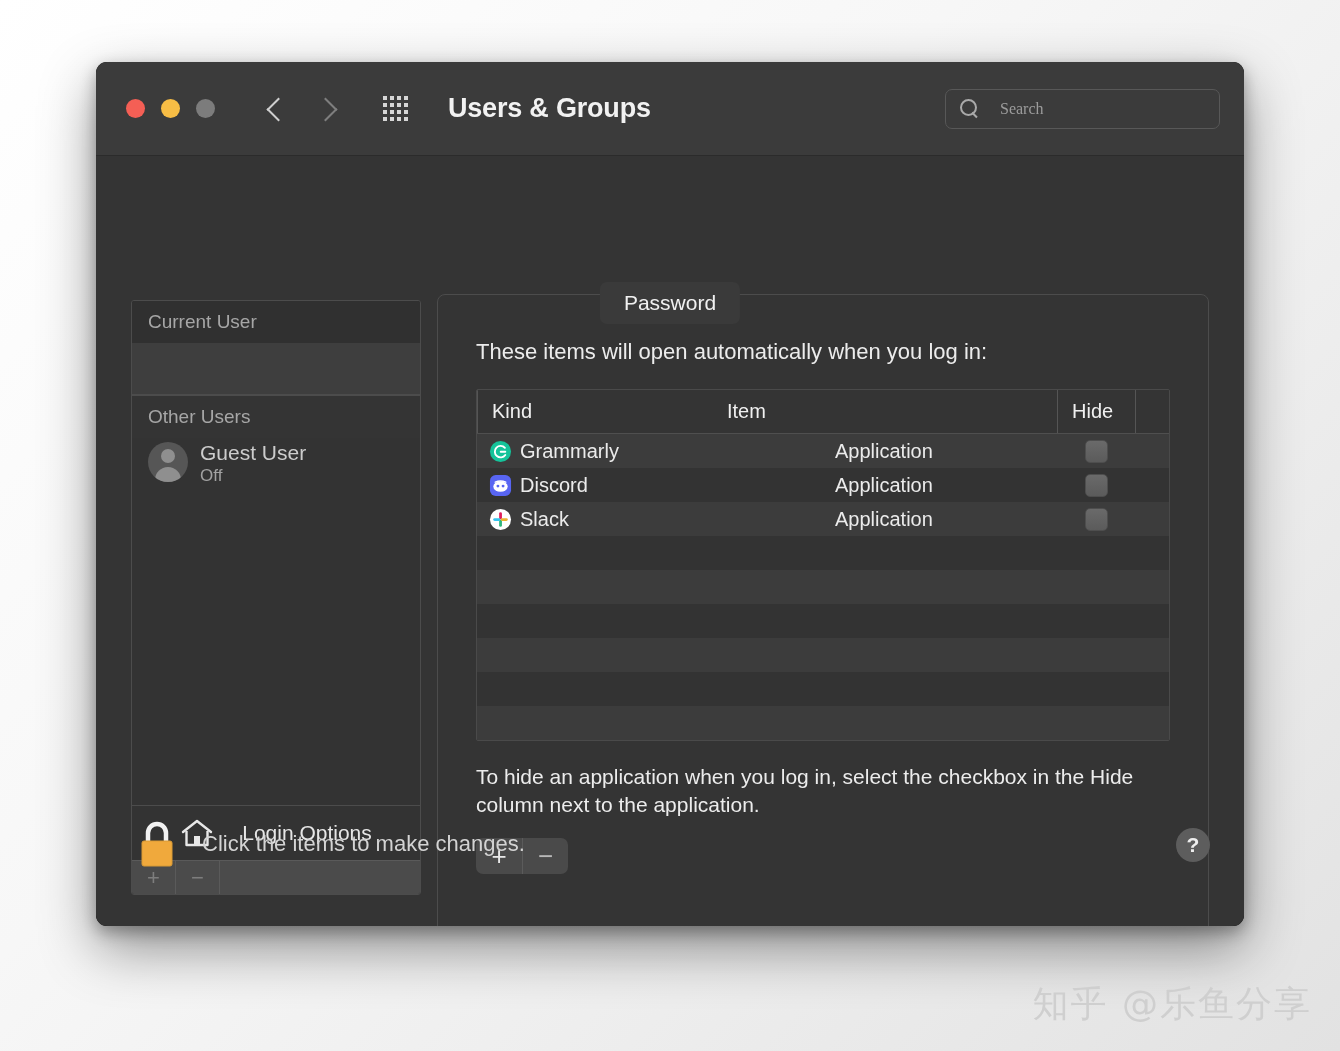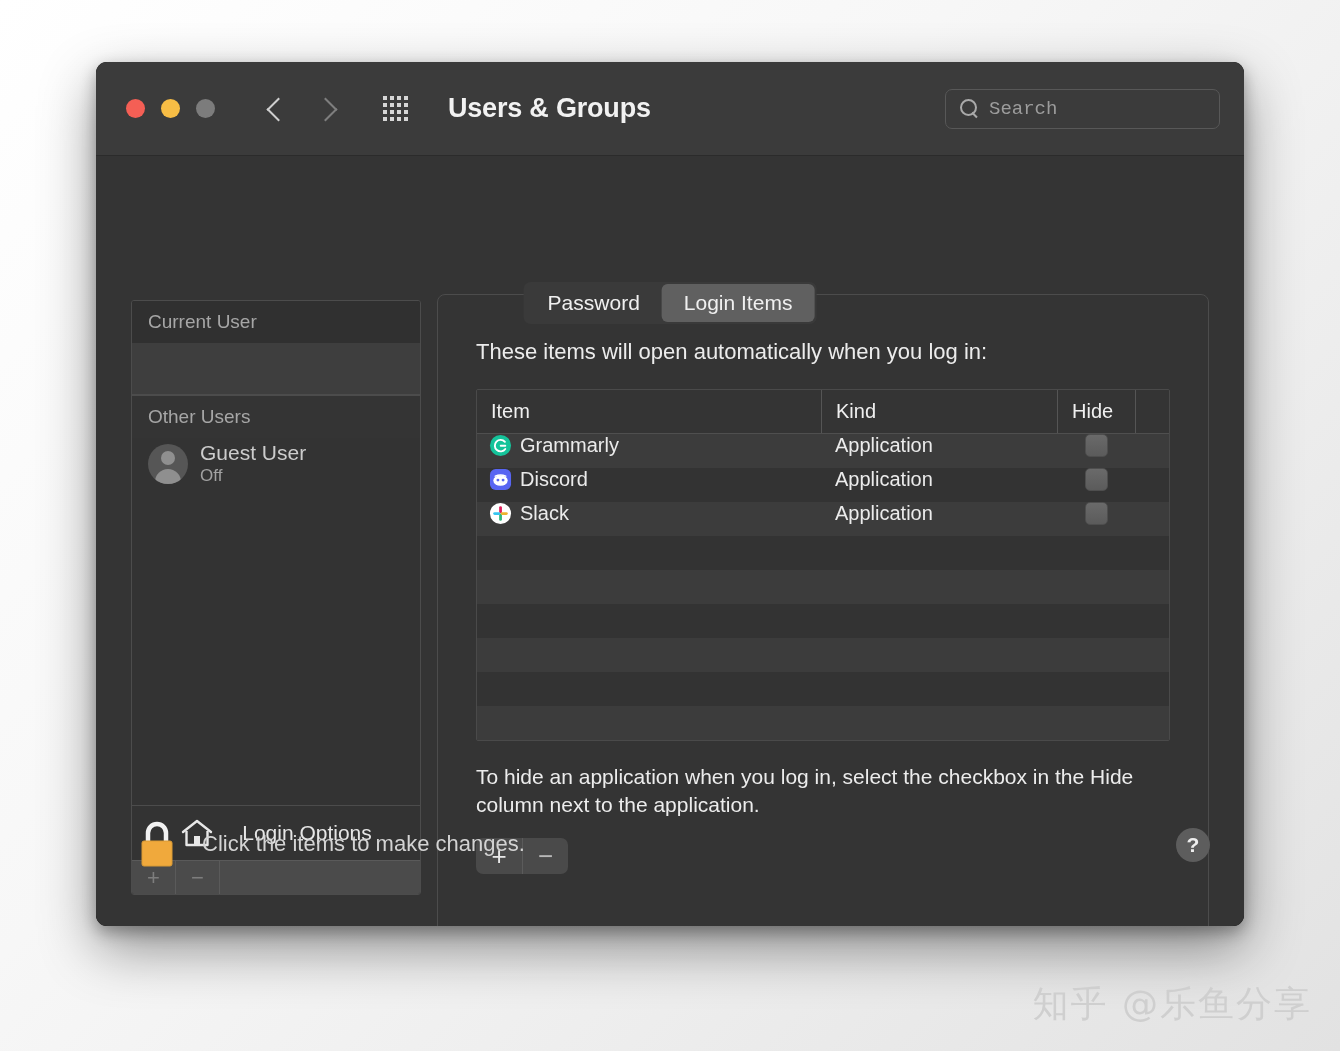--- a/index.html
+++ b/index.html
@@ -129,23 +129,24 @@
     width: 7px; height: 2px;
     background: #a9a9a9;
     transform: rotate(45deg);
     left: 11px; top: 15px;
   }
   #search-input {
     background: transparent;
     border: none;
     outline: none;
     color: #d8d8d8;
-    font-size: 19px;
-    font-family: Liberation Mono, monospace;
+    font-size: 16px;
+    font-family: Liberation Serif, serif;
     width: 100%;
+    margin-left: 11px;
   }
   #search-input::placeholder { color: #9c9c9c; }
 
   
   #body {
     flex: 1;
     position: relative;
     background: #343434;
   }
 
@@ -173,21 +174,20 @@
     background: #343434;
     border-top: 1px solid #4c4c4c;
   }
   #current-user-row {
     height: 52px;
     background: #3e3e3e;
     border-bottom: 1px solid #4c4c4c;
   }
   .user-row {
     display: flex;
-    align-items: center;
     padding: 4px 16px 10px 16px;
     gap: 12px;
   }
   .avatar {
     width: 40px; height: 40px;
     border-radius: 50%;
     background: #565656;
     position: relative;
     overflow: hidden;
     flex: none;
@@ -314,21 +314,21 @@
     display: flex;
     align-items: center;
   }
   .th.item { width: 344px; }
   .th.kind { width: 236px; border-left: 1px solid #555; }
   .th.hide { width: 78px; border-left: 1px solid #555; }
   .th.end   { flex: 1; border-left: 1px solid #555; }
 
   .row {
     display: flex;
-    align-items: flex-start;
+    align-items: center;
     height: 34px;
     font-size: 20px;
     color: #ebebeb;
   }
   .row.odd  { background: #3c3c3c; }
   .row.even { background: #333333; }
   .cell-item {
     width: 344px;
     display: flex;
     align-items: center;
@@ -494,30 +494,29 @@
       </div>
 
       <div id="sidebar-footer">
         <span class="sb-btn">+</span>
         <span class="sb-btn">−</span>
       </div>
     </div>
 
     <div id="tabs">
       <div class="tab">Password</div>
-      <div class="tab active">Login Items</div>
     </div>
 
     <div id="panel">
       <div id="panel-intro">These items will open automatically when you log in:</div>
 
       <div id="table">
         <div id="table-header">
+          <div class="th kind">Kind</div>
           <div class="th item">Item</div>
-          <div class="th kind">Kind</div>
           <div class="th hide">Hide</div>
           <div class="th end"></div>
         </div>
 
         <div class="row odd">
           <div class="cell-item">
             <span class="app-icon">
               <svg viewBox="0 0 24 24" width="23" height="23">
                 <circle cx="12" cy="12" r="11" fill="#15c39a"></circle>
                 <path d="M17 12.2 L12.2 12.2" stroke="#fff" stroke-width="2" stroke-linecap="round"></path>

